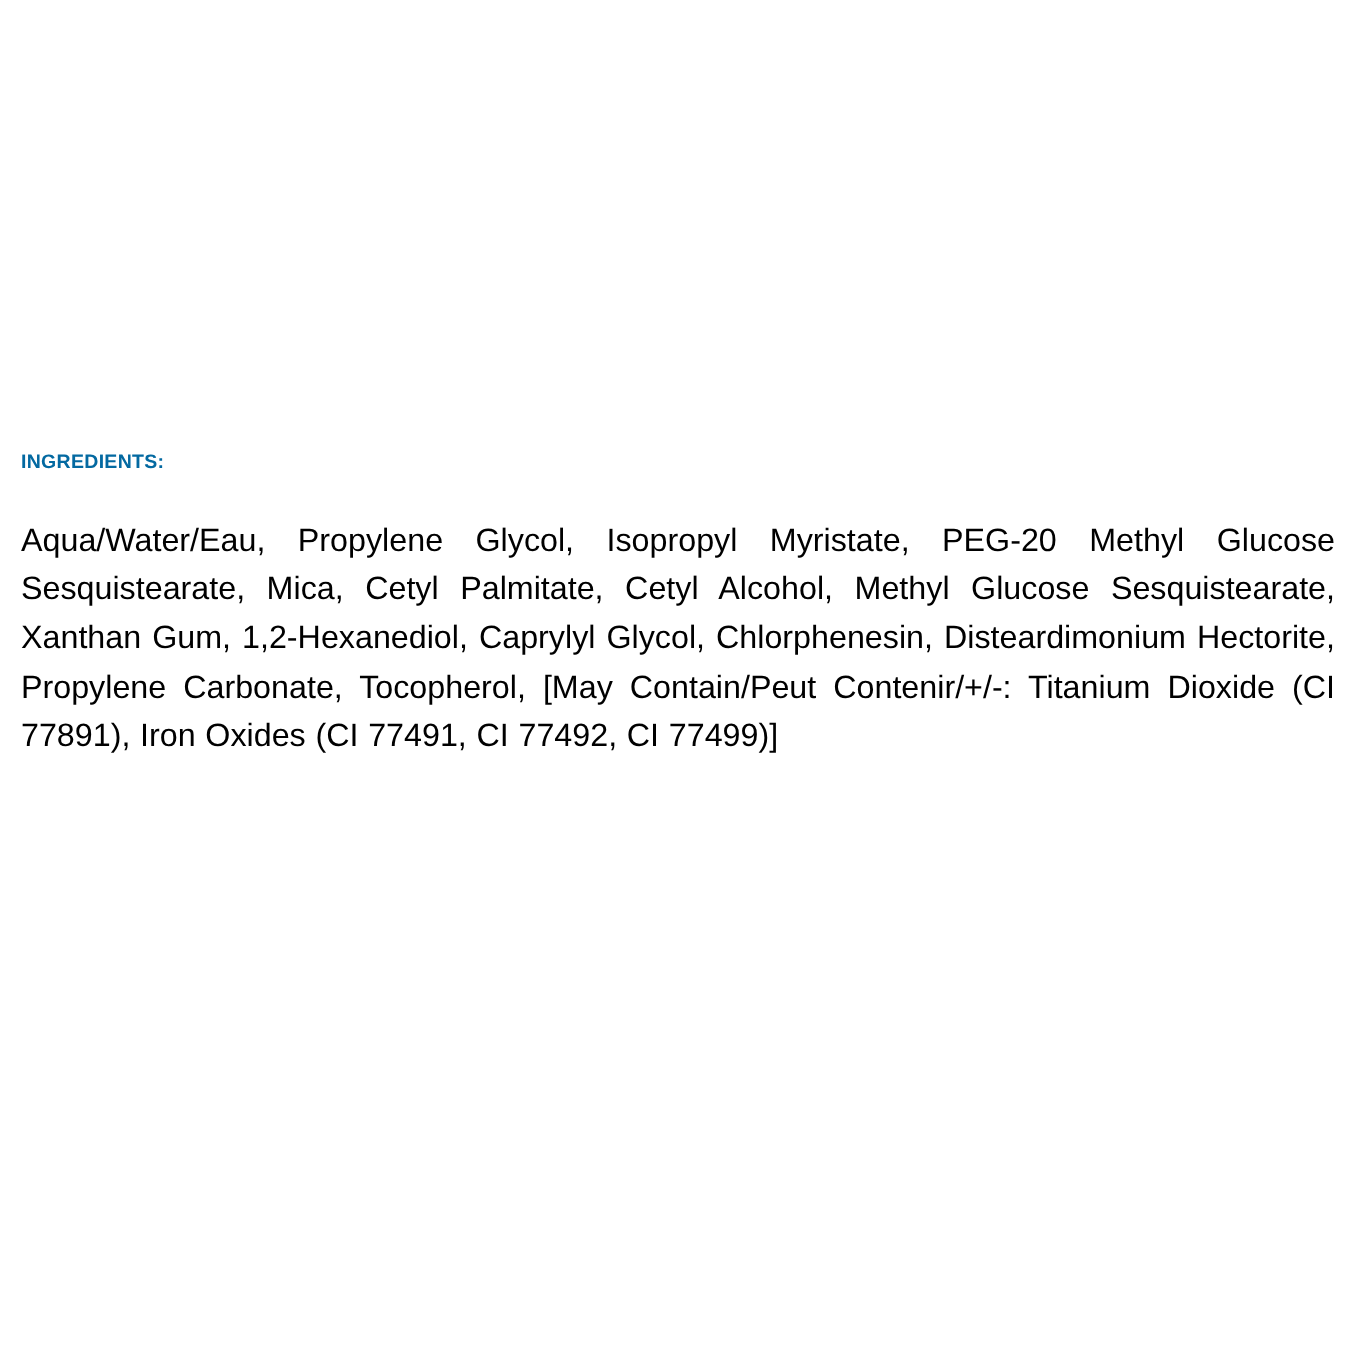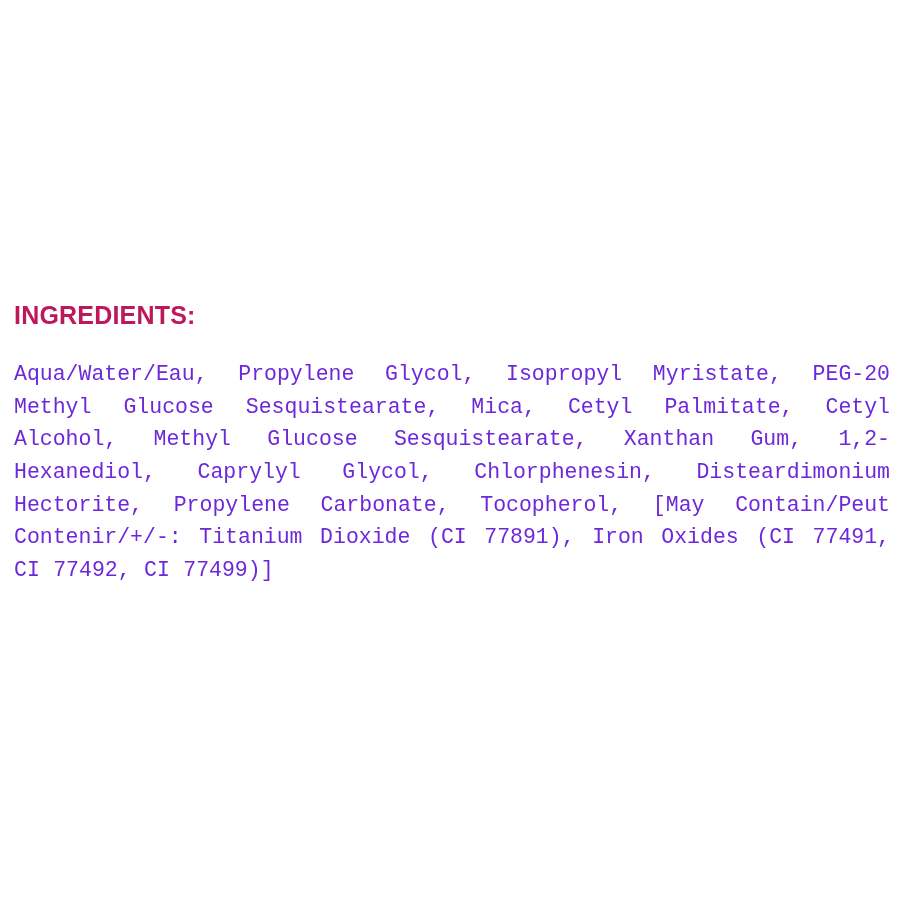--- a/index.html
+++ b/index.html
@@ -20,36 +20,35 @@
     height: 900px;
     box-sizing: border-box;
   }
   .ingredients-block {
     position: absolute;
     left: 14px;
     top: 300px;
     width: 876px;
   }
   .ingredients-heading {
-    font-size: 25px;
+    font-size: 13px;
     font-weight: 700;
     letter-spacing: 0.2px;
-    color: #be185d;
+    color: #0369a1;
     margin: 0 0 28px 0;
     line-height: 1.2;
   }
   .ingredients-body {
     font-size: 21.5px;
     line-height: 1.52;
-    color: #6d28d9;
+    color: #000000;
     text-align: justify;
     text-justify: inter-word;
     margin: 0;
     word-spacing: 0.5px;
-    font-family: Liberation Mono, monospace;
   }
 </style>
 </head>
 <body>
 
 <div class="page">
   <div class="ingredients-block">
     <div class="ingredients-heading">INGREDIENTS:</div>
     <p class="ingredients-body">Aqua/Water/Eau, Propylene Glycol, Isopropyl Myristate, PEG-20 Methyl Glucose Sesquistearate, Mica, Cetyl Palmitate, Cetyl Alcohol, Methyl Glucose Sesquistearate, Xanthan Gum, 1,2-Hexanediol, Caprylyl Glycol, Chlorphenesin, Disteardimonium Hectorite, Propylene Carbonate, Tocopherol, [May Contain/Peut Contenir/+/-: Titanium Dioxide (CI 77891), Iron Oxides (CI 77491, CI 77492, CI 77499)]</p>
   </div>

